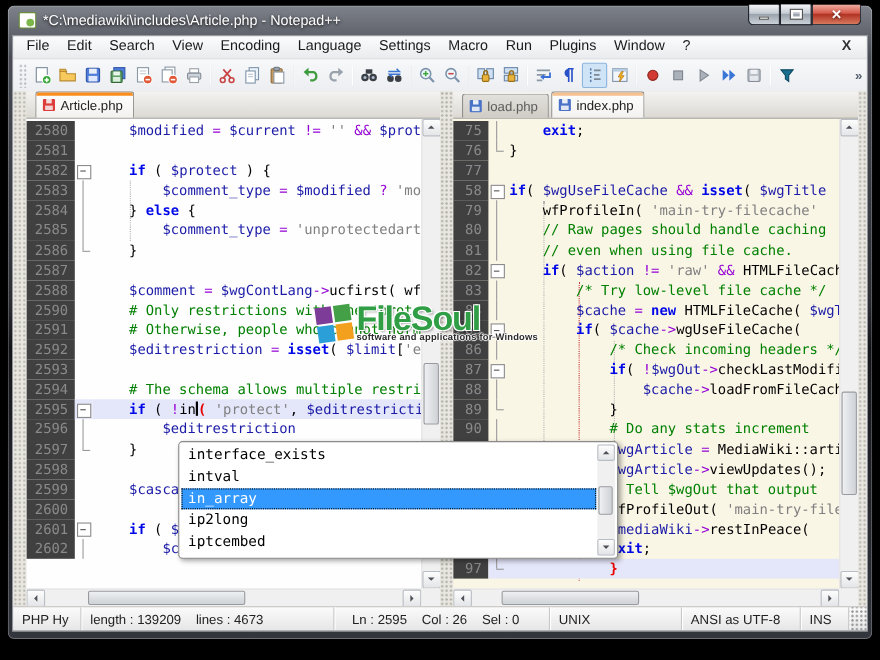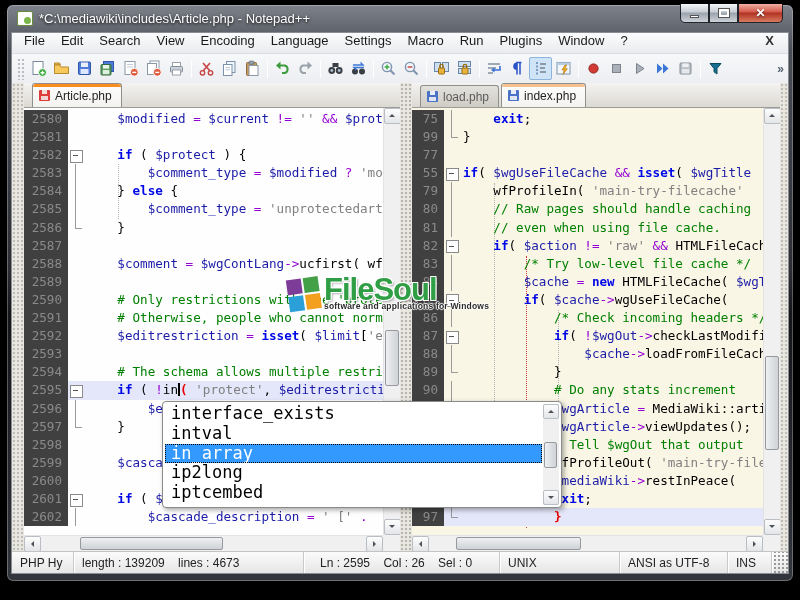--- a/index.html
+++ b/index.html
@@ -91,21 +91,21 @@
   .arr.down{border-top-color:#4e5258;margin:-2px 0 0 -3.5px;}
   .arr.lft{border-right-color:#4e5258;margin:-3.5px 0 0 -5px;}
   .arr.rgt{border-left-color:#4e5258;margin:-3.5px 0 0 -2px;}
   .thumb{position:absolute;background:linear-gradient(90deg,#eef0f2,#cfd2d6);border:1px solid #96999e;border-radius:2px;}
   .hscroll .thumb{top:1px;height:13px;background:linear-gradient(#eef0f2,#cfd2d6);}
   .vscroll .thumb{left:1px;width:14px;}
   .corner{position:absolute;right:0;bottom:0;width:17px;height:16px;background:#f0f0f0;z-index:3;}
   
   .popup{position:absolute;left:150px;top:318px;width:400px;height:107px;background:#fff;border:1px solid #8a8a8a;
     border-radius:4px;box-shadow:2px 2px 5px rgba(0,0,0,.35);z-index:60;padding:2px 19px 2px 2px;}
-  .popup .item{height:19.8px;line-height:19.8px;font-family:"DejaVu Sans Mono",monospace;font-size:17px;padding-left:6px;color:#000;white-space:pre;}
+  .popup .item{height:19.8px;line-height:19.8px;font-family:"DejaVu Sans Mono",monospace;font-size:13px;padding-left:6px;color:#000;white-space:pre;}
   .popup .item.sel{background:#3399ff;color:#fff;outline:1px dotted #000;outline-offset:-1px;}
   .pscroll{position:absolute;right:2px;top:2px;bottom:2px;width:16px;background:#f0f0f0;}
   .pscroll .sbtn{left:0;width:16px;height:15px;}
   .pscroll .thumb{left:1px;width:13px;top:38px;height:26px;}
   
   .wm{position:absolute;left:276px;top:192px;z-index:40;display:flex;align-items:flex-start;pointer-events:none;}
   .wm-squares{width:34px;height:34px;transform:rotate(-8deg);display:grid;grid-template-columns:15px 15px;grid-template-rows:15px 15px;gap:2px;margin-top:3px;}
   .wm-squares i{display:block;}
   .sq1{background:#7d3c98;} .sq2{background:#43a047;} .sq3{background:#2b9fd8;} .sq4{background:#f2a01d;}
   .wm-txt{margin-left:2px;position:relative;}
@@ -410,25 +410,20 @@
               </div>
               <div class="row">
                 <span class="num">2587</span>
                 <span class="fold "></span>
                 <span class="code"></span>
               </div>
               <div class="row">
                 <span class="num">2588</span>
                 <span class="fold "></span>
                 <span class="code"><span class="tk-t">    </span><span class="tk-v">$comment</span><span class="tk-o"> = </span><span class="tk-v">$wgContLang</span><span class="tk-o">-&gt;</span><span class="tk-p">ucfirst( wfMsgForContent(</span></span>
-              </div>
-              <div class="row">
-                <span class="num">2589</span>
-                <span class="fold "></span>
-                <span class="code"></span>
               </div>
               <div class="row">
                 <span class="num">2590</span>
                 <span class="fold "></span>
                 <span class="code"><span class="tk-t">    </span><span class="tk-c"># Only restrictions with the 'protect' right</span></span>
               </div>
               <div class="row">
                 <span class="num">2591</span>
                 <span class="fold "></span>
                 <span class="code"><span class="tk-t">    </span><span class="tk-c"># Otherwise, people who cannot normally protect</span></span>
@@ -526,31 +521,31 @@
           <div class="guide" style="left:82px;top:75px;height:326px;"></div>
           <div class="guide red" style="left:114px;top:148px;height:272px;"></div>
           <div class="guide" style="left:146px;top:202px;height:199px;"></div>
           <div class="lines" id="lines-right">
               <div class="row">
                 <span class="num">75</span>
                 <span class="fold line"></span>
                 <span class="code"><span class="tk-t">    </span><span class="tk-k">exit</span><span class="tk-p">;</span></span>
               </div>
               <div class="row">
-                <span class="num">99</span>
+                <span class="num">76</span>
                 <span class="fold end"></span>
                 <span class="code"><span class="tk-p">}</span></span>
               </div>
               <div class="row">
                 <span class="num">77</span>
                 <span class="fold "></span>
                 <span class="code"></span>
               </div>
               <div class="row">
-                <span class="num">55</span>
+                <span class="num">58</span>
                 <span class="fold start"></span>
                 <span class="code"><span class="tk-k">if</span><span class="tk-p">( </span><span class="tk-v">$wgUseFileCache</span><span class="tk-o"> &amp;&amp; </span><span class="tk-k">isset</span><span class="tk-p">( </span><span class="tk-v">$wgTitle</span></span>
               </div>
               <div class="row">
                 <span class="num">79</span>
                 <span class="fold line"></span>
                 <span class="code"><span class="tk-t">    </span><span class="tk-p">wfProfileIn( </span><span class="tk-s">'main-try-filecache'</span></span>
               </div>
               <div class="row">
                 <span class="num">80</span>

